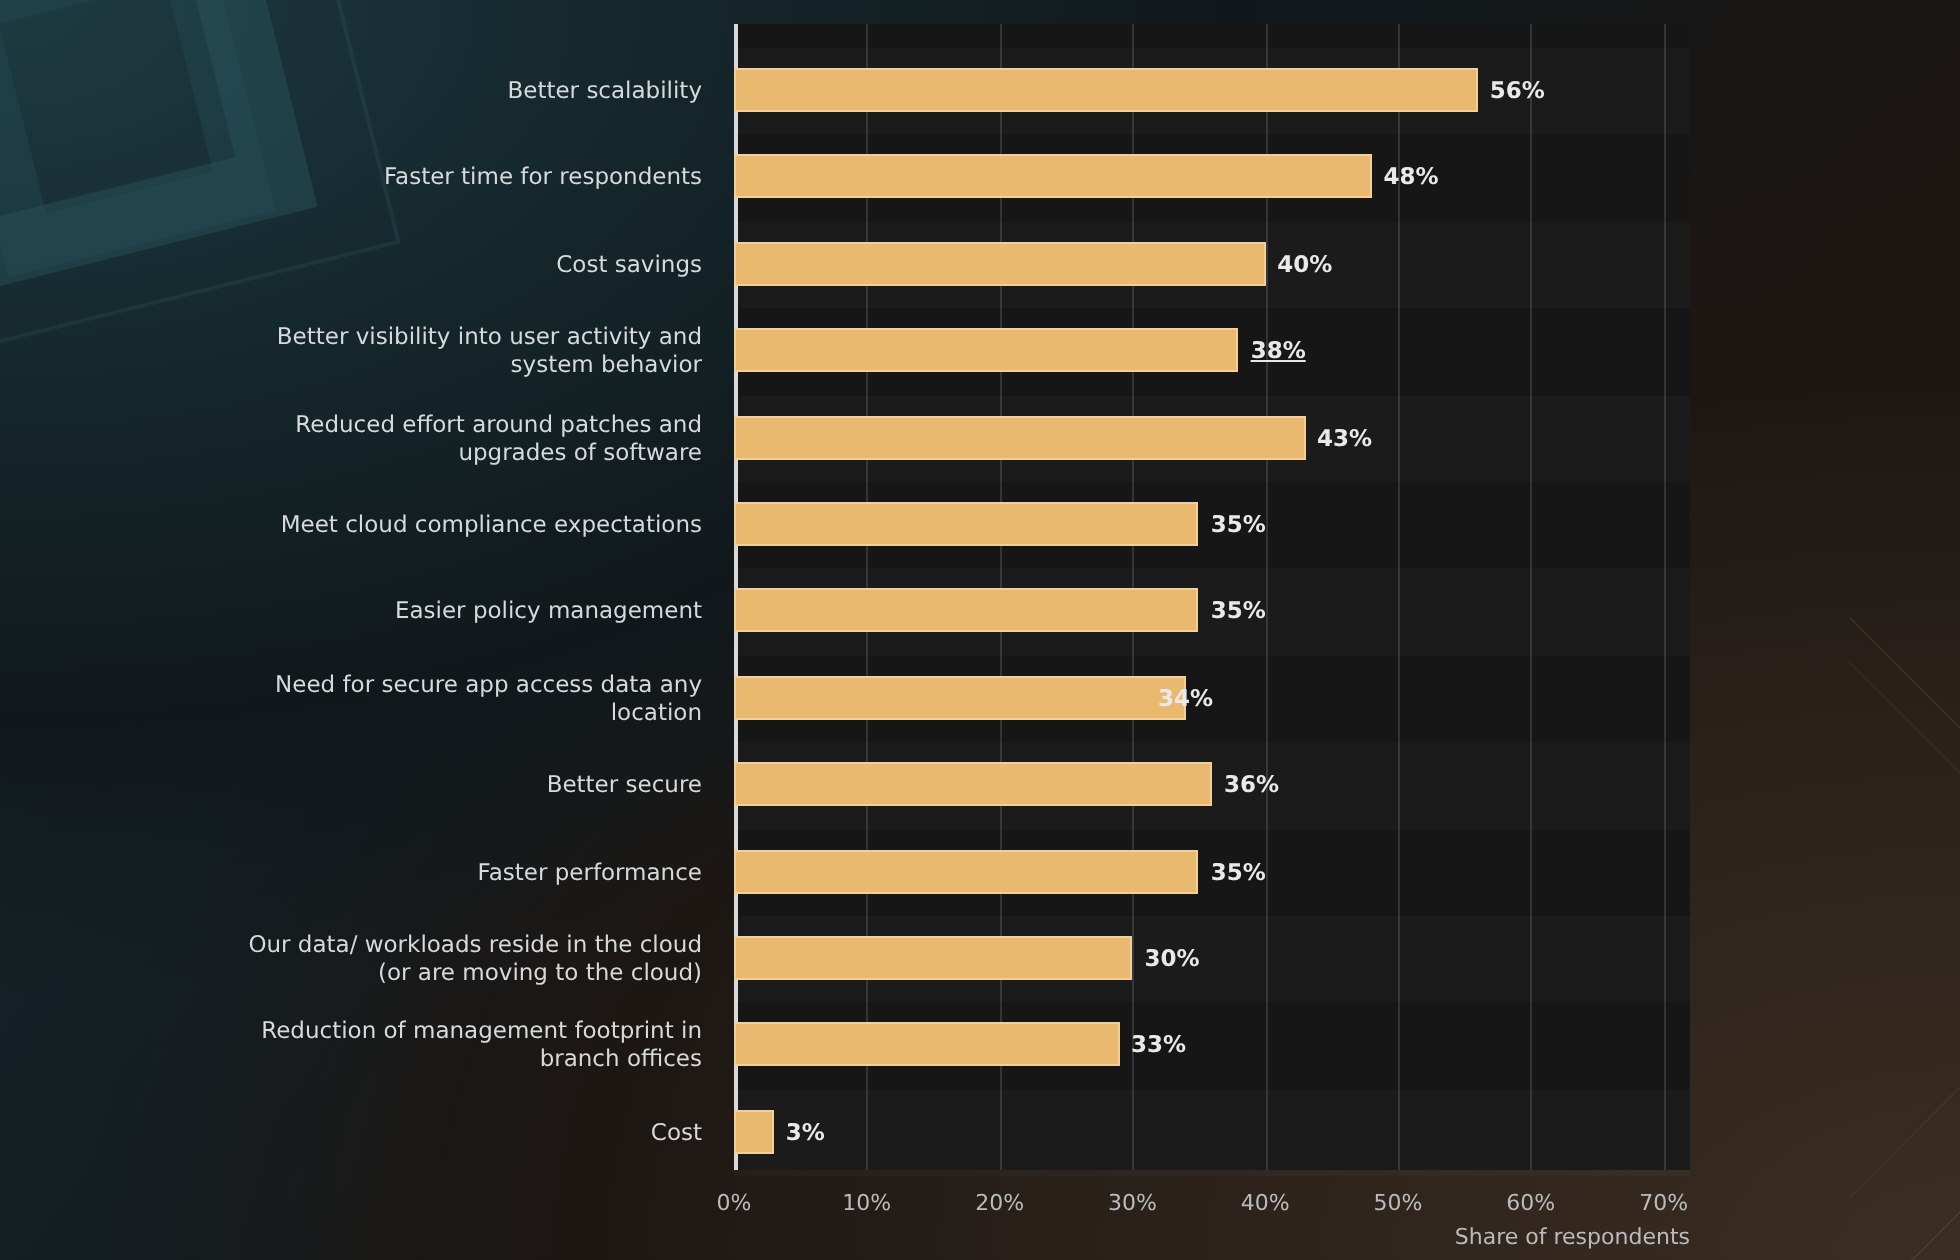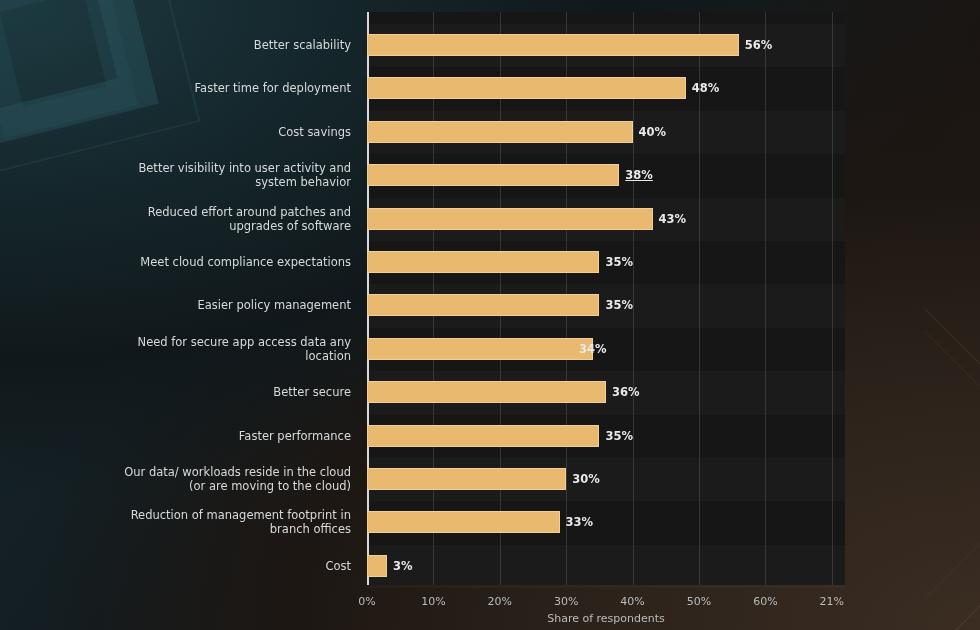--- a/index.html
+++ b/index.html
@@ -89,21 +89,21 @@
     position:absolute;
     font-size:11px;
     color:#b9bcbd;
     transform:translateX(-50%);
     white-space:nowrap;
   }
 
   .axis-title {
     position:absolute;
     top:612px; left:367px; width:478px;
-    text-align:center;
+    text-align:right;
     font-size:11px;
     color:#b9bcbd;
   }
 </style>
 </head>
 <body>
 
 <div id="bg">
   <div class="bg-base"></div>
   <div class="deco-sq deco-c"></div>
@@ -131,21 +131,21 @@
       <div class="gridline" style="left: 398.4px;"></div>
       <div class="gridline" style="left: 464.8px;"></div>
       <div class="axis-line"></div>
     </div>
   <div id="overlay">
       <div class="bar" style="left: 367px; top: 34px; width: 371.84px;"></div>
       <div class="bar-value" style="left: 744.84px; top: 34px;">56%</div>
       <div class="cat-label" style="left: 21px; top: 38px;">Better scalability</div>
       <div class="bar" style="left: 367px; top: 77.4px; width: 318.72px;"></div>
       <div class="bar-value" style="left: 691.72px; top: 77.4px;">48%</div>
-      <div class="cat-label" style="left: 21px; top: 81.4px;">Faster time for deployment</div>
+      <div class="cat-label" style="left: 21px; top: 81.4px;">Faster time for respondents</div>
       <div class="bar" style="left: 367px; top: 120.8px; width: 265.6px;"></div>
       <div class="bar-value" style="left: 638.6px; top: 120.8px;">40%</div>
       <div class="cat-label" style="left: 21px; top: 124.8px;">Cost savings</div>
       <div class="bar" style="left: 367px; top: 164.2px; width: 252.32px;"></div>
       <div class="bar-value" style="left: 625.32px; top: 164.2px; text-decoration: underline;">38%</div>
       <div class="cat-label" style="left: 21px; top: 161.2px;">Better visibility into user activity and
 system behavior</div>
       <div class="bar" style="left: 367px; top: 207.6px; width: 285.52px;"></div>
       <div class="bar-value" style="left: 658.52px; top: 207.6px;">43%</div>
       <div class="cat-label" style="left: 21px; top: 204.6px;">Reduced effort around patches and
@@ -177,16 +177,16 @@
       <div class="bar" style="left: 367px; top: 554.8px; width: 19.92px;"></div>
       <div class="bar-value" style="left: 392.92px; top: 554.8px;">3%</div>
       <div class="cat-label" style="left: 21px; top: 558.8px;">Cost</div>
       <div class="tick-label" style="left: 367px; top: 595px;">0%</div>
       <div class="tick-label" style="left: 433.4px; top: 595px;">10%</div>
       <div class="tick-label" style="left: 499.8px; top: 595px;">20%</div>
       <div class="tick-label" style="left: 566.2px; top: 595px;">30%</div>
       <div class="tick-label" style="left: 632.6px; top: 595px;">40%</div>
       <div class="tick-label" style="left: 699px; top: 595px;">50%</div>
       <div class="tick-label" style="left: 765.4px; top: 595px;">60%</div>
-      <div class="tick-label" style="left: 831.8px; top: 595px;">21%</div>
+      <div class="tick-label" style="left: 831.8px; top: 595px;">70%</div>
     </div>
   <div class="axis-title">Share of respondents</div>
 </div>
 
 </body></html>

